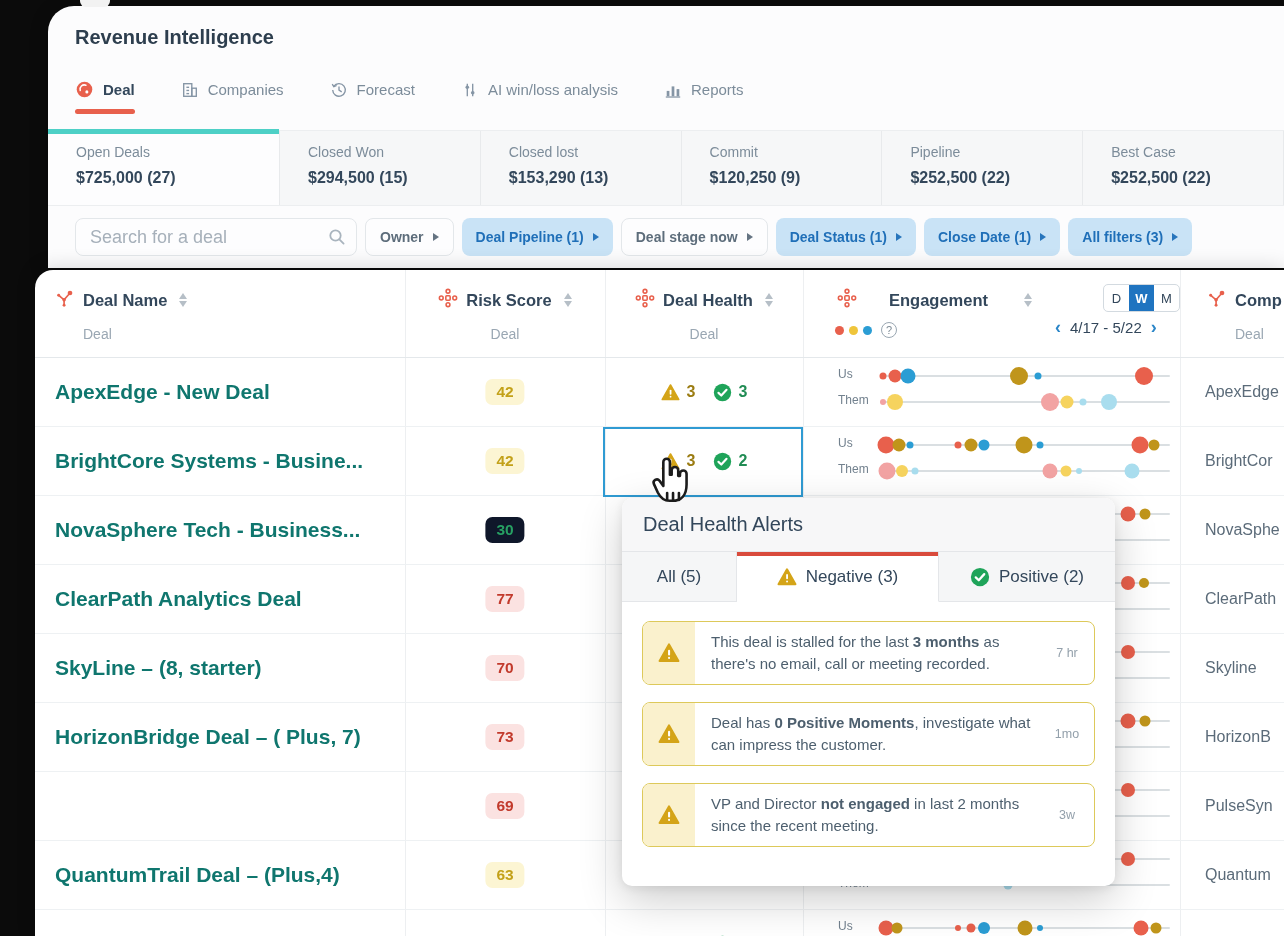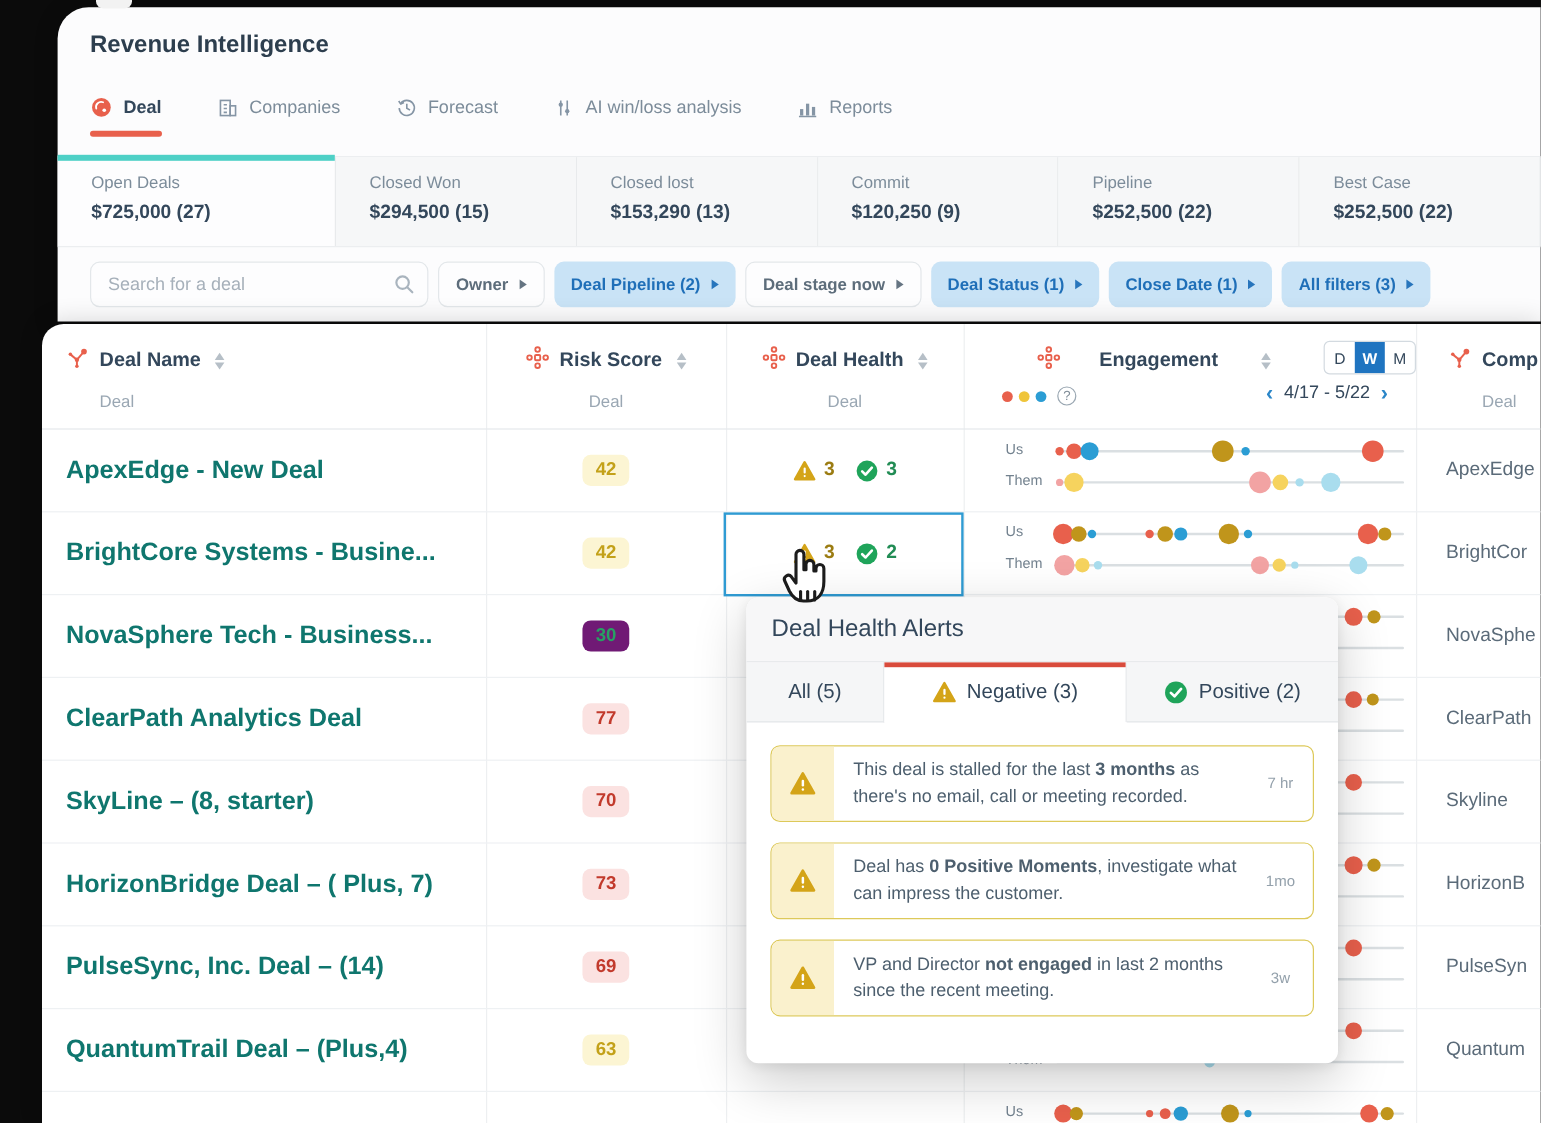--- a/index.html
+++ b/index.html
@@ -26,21 +26,21 @@
   .sum-card:first-child { flex:0 0 232px; }
   .sum-card.active { background:#fdfdfe; }
   .sum-card.active::before { content:""; position:absolute; top:-2px; left:0; right:0; height:5px; background:#4ed0c6; }
   .sum-label { font-size:14px; color:#7c8c9a; margin-bottom:9px; }
   .sum-value { font-size:16px; font-weight:bold; color:#33475b; }
 
   .filter-bar { position:absolute; left:27px; top:212px; display:flex; gap:8px; align-items:center; }
   .search-box { width:282px; height:38px; border:1px solid #e3e7ea; border-radius:8px;
     background:#fdfdfe; position:relative; }
   .search-box input { border:none; outline:none; background:transparent; width:240px; height:36px;
-    padding-left:14px; font-size:15px; color:#33475b; font-family:inherit; }
+    padding-left:14px; font-size:18px; color:#33475b; font-family:inherit; }
   .search-box input::placeholder { color:#a6b0ba; }
   .search-box svg { position:absolute; right:10px; top:9px; }
   .chip { height:38px; display:flex; align-items:center; gap:9px; padding:0 14px; border-radius:8px;
     font-size:14px; font-weight:bold; cursor:pointer; white-space:nowrap; }
   .chip.inactive { background:#fdfdfe; border:1px solid #e3e7ea; color:#5d6d7b; }
   .chip.active { background:#c9e3f6; color:#1f6fb8; }
   .chip .arr { width:0; height:0; border-left:6px solid; border-top:4px solid transparent;
     border-bottom:4px solid transparent; opacity:.95; }
 
   
@@ -70,21 +70,21 @@
   .chev { color:#2b86c8; font-size:18px; font-weight:bold; cursor:pointer; line-height:1; }
 
   #rows { position:absolute; left:0; top:88px; width:100%; }
   .row { position:relative; height:69px; border-bottom:1px solid #eef1f3; }
   .cell-name { position:absolute; left:20px; top:0; height:100%; width:345px; display:flex;
     align-items:center; font-size:21px; font-weight:bold; color:#0f766e; cursor:pointer;
     white-space:nowrap; overflow:hidden; }
   .badge { position:absolute; left:470px; top:50%; transform:translate(-50%,-50%); padding:4px 11px;
     border-radius:7px; font-size:15.5px; font-weight:bold; }
   .badge.yellow { background:#fcf5d3; color:#c3a119; }
-  .badge.green  { background:#701a75; color:#27a063; }
+  .badge.green  { background:#0f172a; color:#27a063; }
   .badge.red    { background:#fbe2e1; color:#c23a2c; }
   .cell-health { position:absolute; left:570px; width:198px; top:0; height:100%; display:flex;
     align-items:center; justify-content:center; gap:7px; cursor:pointer; }
   .hcount { font-weight:bold; font-size:16px; }
   .hcount.neg { color:#9b7c12; margin-right:10px; }
   .hcount.pos { color:#218c54; }
   .cell-eng { position:absolute; left:768px; width:377px; top:0; height:100%; }
   .eng-label { position:absolute; left:35px; font-size:12px; color:#72818e; }
   .eng-label.us { top:9px; } .eng-label.them { top:35px; }
   .track { position:absolute; left:77px; width:290px; height:2px; background:#dadfe2; border-radius:1px; }
@@ -212,21 +212,21 @@
         <circle cx="7.5" cy="7.5" r="5.2" fill="none" stroke="#a9b4be" stroke-width="1.8"></circle>
         <line x1="11.6" y1="11.6" x2="15.6" y2="15.6" stroke="#a9b4be" stroke-width="1.8" stroke-linecap="round"></line>
       </svg>
     </div>
     <div id="chips" style="display:flex;gap:8px;">
         <div class="chip inactive">
           <span>Owner</span>
                  <span class="arr"></span>
         </div>
         <div class="chip active">
-          <span>Deal Pipeline (2)</span>
+          <span>Deal Pipeline (1)</span>
                  <span class="arr"></span>
         </div>
         <div class="chip inactive">
           <span>Deal stage now</span>
                  <span class="arr"></span>
         </div>
         <div class="chip active">
           <span>Deal Status (1)</span>
                  <span class="arr"></span>
         </div>
@@ -298,21 +298,21 @@
             </g>
           </svg></span>
       <span class="ht">Deal Health</span>
       <span class="sort">
           <span class="tri-up"></span>
           <span class="tri-dn"></span>
         </span>
     </div>
     <div class="hsub" style="left:570px; width:198px; top:56px; text-align:center;">Deal</div>
 
-    <div class="hc" style="left:829px; top:18px;gap:32px;">
+    <div class="hc" style="left:802px; top:18px;gap:32px;">
       <span class="cicon"><svg width="20" height="20" viewBox="0 0 22 22">
   <g fill="none" stroke="#e8604c" stroke-width="1.7">
     <circle cx="11" cy="3.6" r="2.1"></circle>
               <circle cx="18.4" cy="11" r="2.1"></circle>
     <circle cx="11" cy="18.4" r="2.1"></circle>
               <circle cx="3.6" cy="11" r="2.1"></circle>
     <rect x="8.6" y="8.6" width="4.8" height="4.8" rx="1"></rect>
             </g>
           </svg></span>
       <span class="ht">Engagement</span>
@@ -486,21 +486,20 @@
     <span class="eng-label them">Them</span>
     <div class="track us">
             <span class="dot" style="left:85.5%;width:15px;height:15px;background:#e8604c"></span>
             <span class="dot" style="left:91.5%;width:11px;height:11px;background:#c0951b"></span>
           </div>
     <div class="track them"></div>
         </div>
         <div class="cell-co">HorizonB</div>
       </div>
       <div class="row">
-        <div class="cell-name">PulseSync, Inc. Deal – (14)</div>
         <div class="badge red">69</div>
         <div class="cell-eng">
     <span class="eng-label us">Us</span>
     <span class="eng-label them">Them</span>
     <div class="track us">
             <span class="dot" style="left:85.5%;width:14px;height:14px;background:#e8604c"></span>
           </div>
     <div class="track them"></div>
         </div>
         <div class="cell-co">PulseSyn</div>

